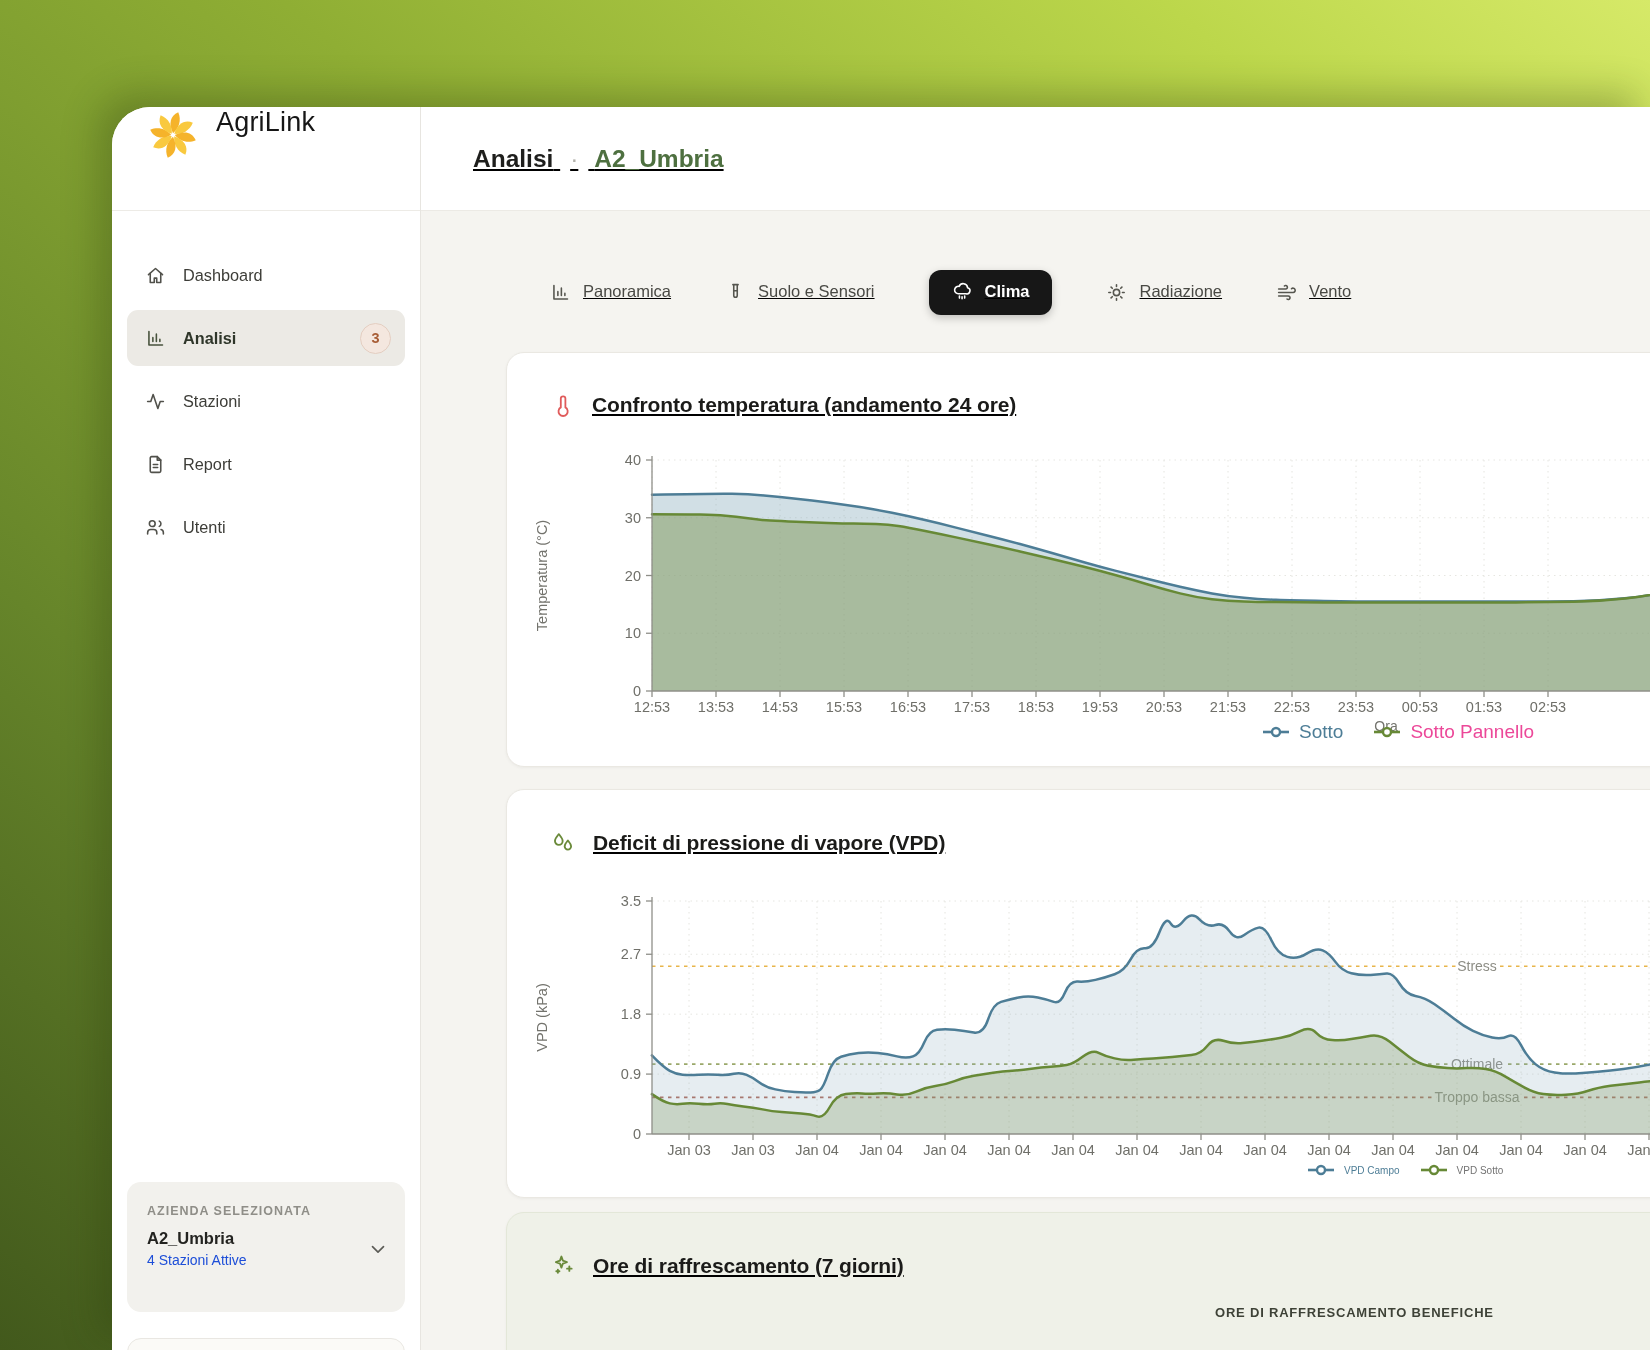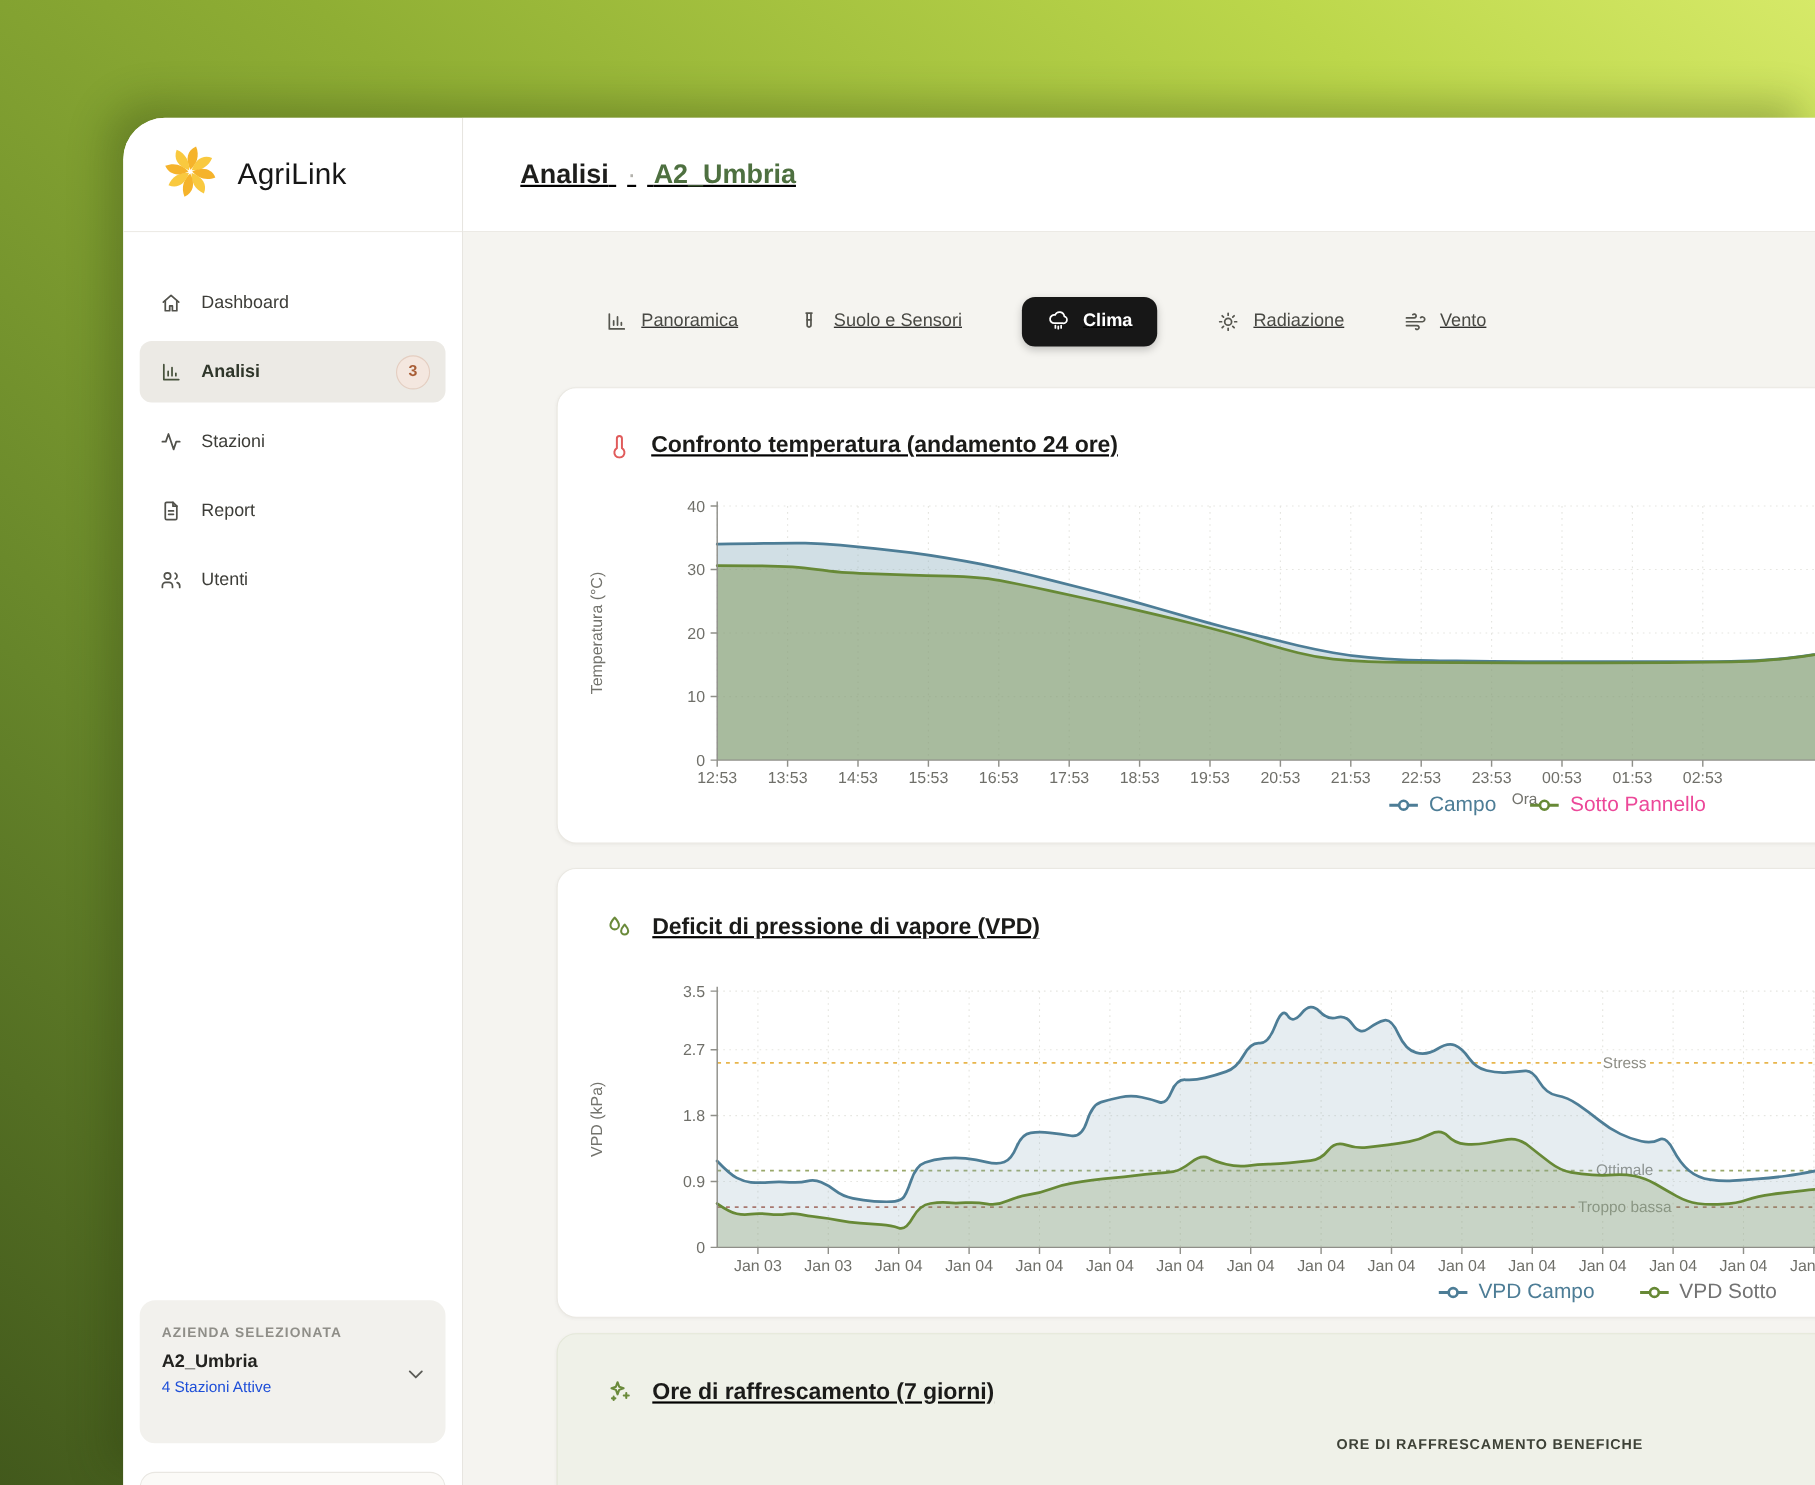--- a/index.html
+++ b/index.html
@@ -1,21 +1,21 @@
 <!DOCTYPE html>
 <html><head>
 <meta charset="utf-8">
 <style>
   html,body{margin:0;padding:0;}
   body{width:1650px;height:1350px;overflow:hidden;font-family:"Liberation Sans",sans-serif;}
   .frame{position:absolute;inset:0;background:linear-gradient(40deg,#42591c 0%,#66852a 28%,#8fae34 58%,#bcd74b 85%,#d6e968 100%);}
   .window{position:absolute;left:112px;top:107px;right:0;bottom:0;background:#f5f4f0;border-top-left-radius:38px;overflow:hidden;display:flex;box-shadow:-14px -14px 36px rgba(35,50,10,.28);}
   
   .sidebar{width:308px;flex-shrink:0;background:#fff;border-right:1px solid #e7e5e0;position:relative;}
-  .logo-row{height:103px;display:flex;align-items:center;gap:15px;padding-left:33px;border-bottom:1px solid #edebe6;}
+  .logo-row{height:103px;display:flex;gap:15px;padding-left:33px;border-bottom:1px solid #edebe6;}
   .brand-name{font-size:27px;color:#161616;font-weight:500;letter-spacing:.2px;}
   .nav{padding:36px 15px 0 15px;}
   .nav-item{display:flex;align-items:center;height:56px;margin-bottom:7px;padding:0 14px 0 18px;border-radius:11px;font-size:16.3px;color:#3d3d38;font-weight:500;cursor:pointer;}
   .nav-item .ic{display:inline-flex;margin-right:17px;color:#51514b;}
   .nav-item.active{background:#eceae5;color:#2f362a;font-weight:bold;}
   .nav-item.active .ic{color:#47523c;}
   .badge{margin-left:auto;width:29px;height:29px;border-radius:50%;background:#f4e7df;border:1px solid #e4cec1;color:#a85d36;font-size:14.5px;font-weight:600;display:flex;align-items:center;justify-content:center;}
   .farm-card{position:absolute;left:15px;right:15px;top:1075px;height:130px;background:#f2f1ed;border-radius:14px;padding:22px 20px;box-sizing:border-box;cursor:pointer;}
   .farm-label{font-size:12.5px;letter-spacing:1px;font-weight:600;color:#8f8e88;}
   .farm-name{font-size:16.5px;font-weight:bold;color:#232320;margin-top:11px;}
@@ -39,21 +39,21 @@
   #card-vpd{margin-top:22px;height:409px;}
   #card-cool{margin-top:14px;height:220px;background:#eff1e8;border-color:#e3e7d8;}
   .card-head{display:flex;align-items:center;gap:17px;padding:40px 0 0 44px;}
   .card-head h2{margin:0;font-size:21px;color:#1b1b19;font-weight:bold;letter-spacing:-.1px;}
   .card-head .ic{display:inline-flex;}
   .ic-red{color:#e05b5b;}
   .ic-green{color:#6a8a3a;}
   .chart-svg{position:absolute;left:0;top:70px;}
   .legend{position:absolute;display:flex;align-items:center;font-weight:500;}
   #legend-temp{left:755px;top:368px;gap:30px;font-size:19px;}
-  #legend-vpd{left:800px;top:374px;gap:40px;font-size:19px;}
+  #legend-vpd{left:800px;top:374px;gap:20px;font-size:10px;}
   .legend-item{display:flex;align-items:center;gap:9px;}
   .cool-note{position:absolute;left:708px;top:92px;font-size:13px;font-weight:bold;letter-spacing:.8px;color:#3e4237;}
 </style>
 </head>
 <body>
 
 <div class="frame">
   <div class="window">
 
     <aside class="sidebar">
@@ -266,21 +266,21 @@
               <text x="1041" y="289" text-anchor="middle" font-size="14.5" fill="#6f6f69">02:53</text>
               <text x="40" y="152.5" text-anchor="middle" font-size="14.5" fill="#73736d" transform="rotate(-90 40 152.5)">Temperatura (°C)</text>
               <text x="879" y="308" text-anchor="middle" font-size="14" fill="#73736d">Ora</text>
             </svg>
           <div class="legend" id="legend-temp">
               <span class="legend-item">
                 <svg width="28" height="12">
                   <line x1="1" y1="6" x2="27" y2="6" stroke="#4d7d96" stroke-width="2.6"></line>
                   <circle cx="14" cy="6" r="4" fill="#fff" stroke="#4d7d96" stroke-width="2.4"></circle>
                 </svg>
-                <span style="color:#4d7d96">Campo</span>
+                <span style="color:#4d7d96">Sotto</span>
               </span>
               <span class="legend-item">
                 <svg width="28" height="12">
                   <line x1="1" y1="6" x2="27" y2="6" stroke="#678936" stroke-width="2.6"></line>
                   <circle cx="14" cy="6" r="4" fill="#fff" stroke="#678936" stroke-width="2.4"></circle>
                 </svg>
                 <span style="color:#ec4899">Sotto Pannello</span>
               </span>
             </div>
         </section>

